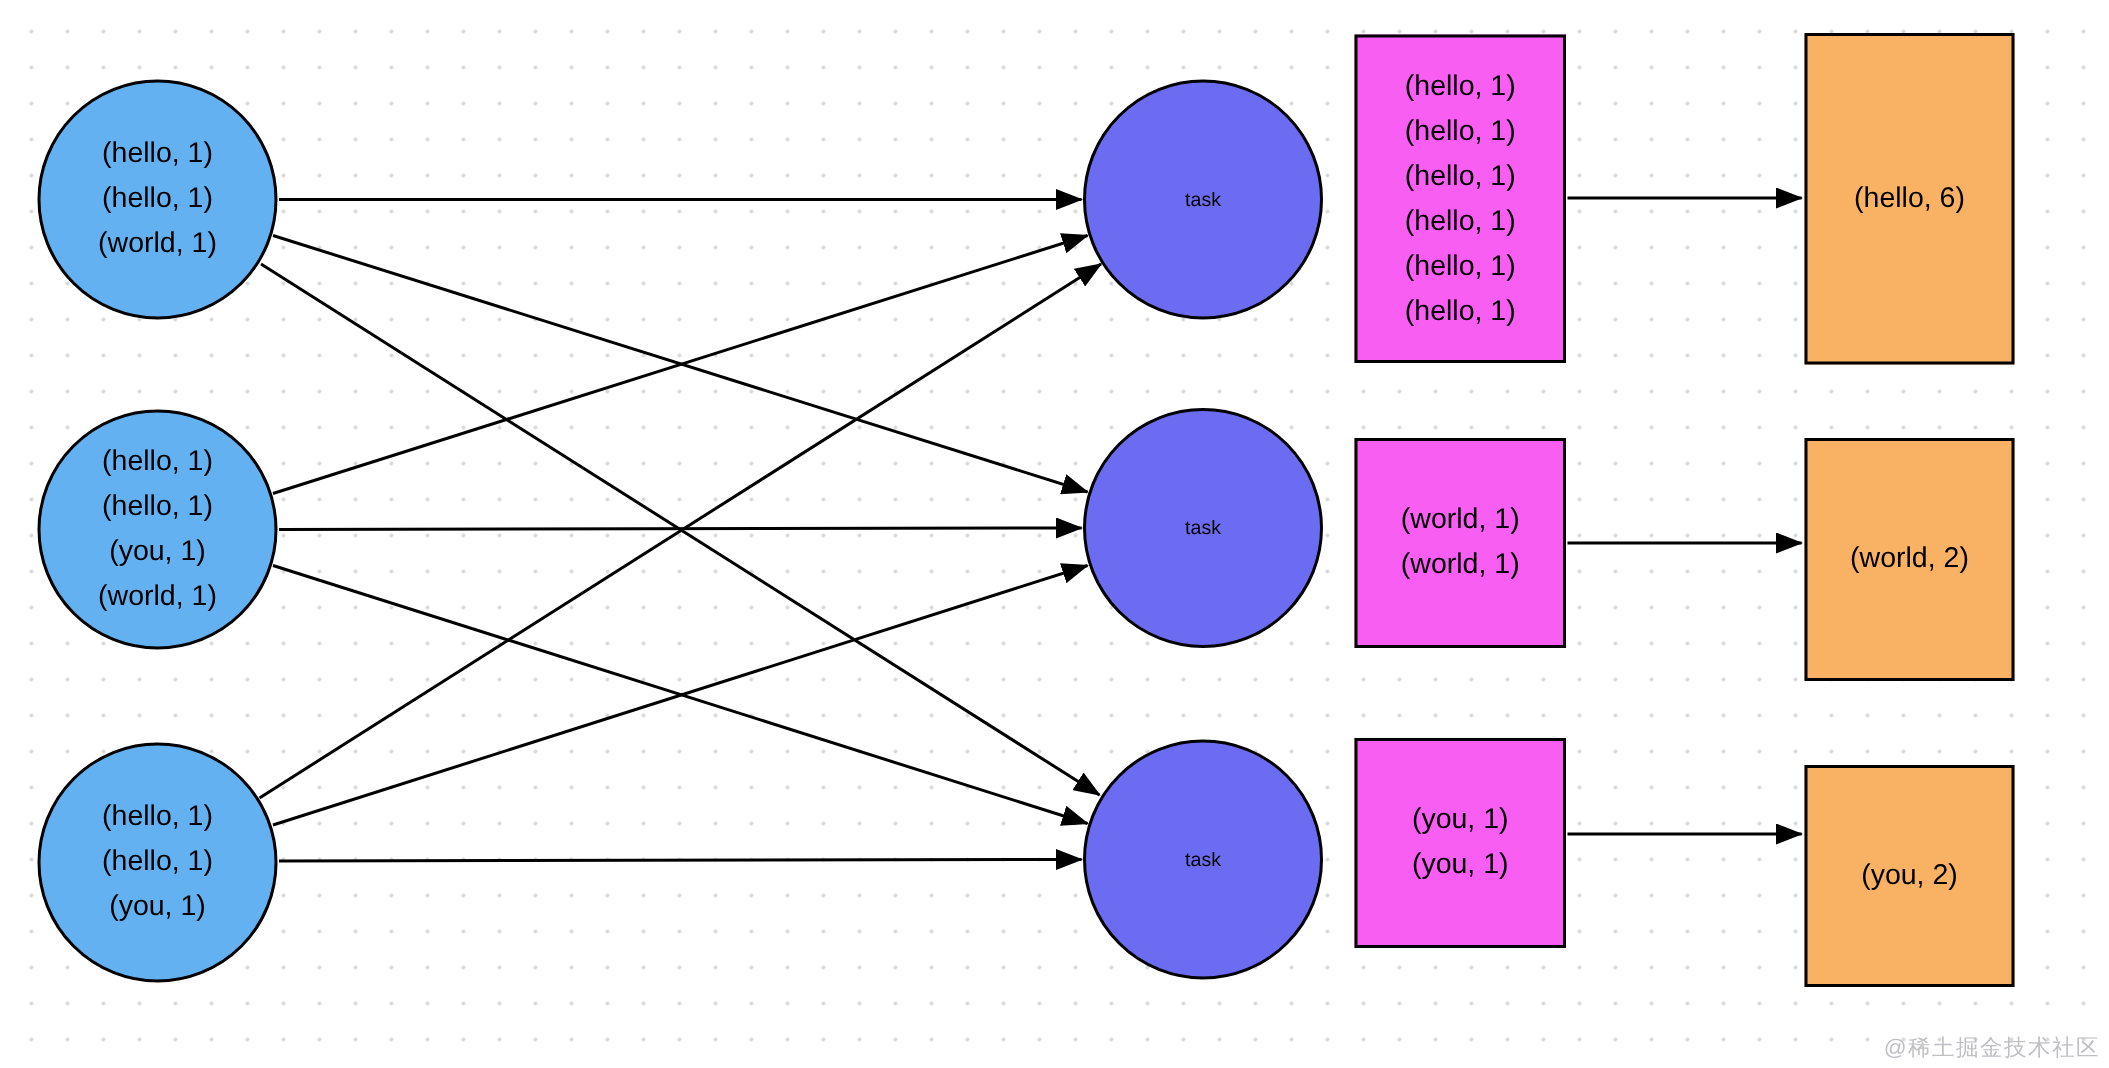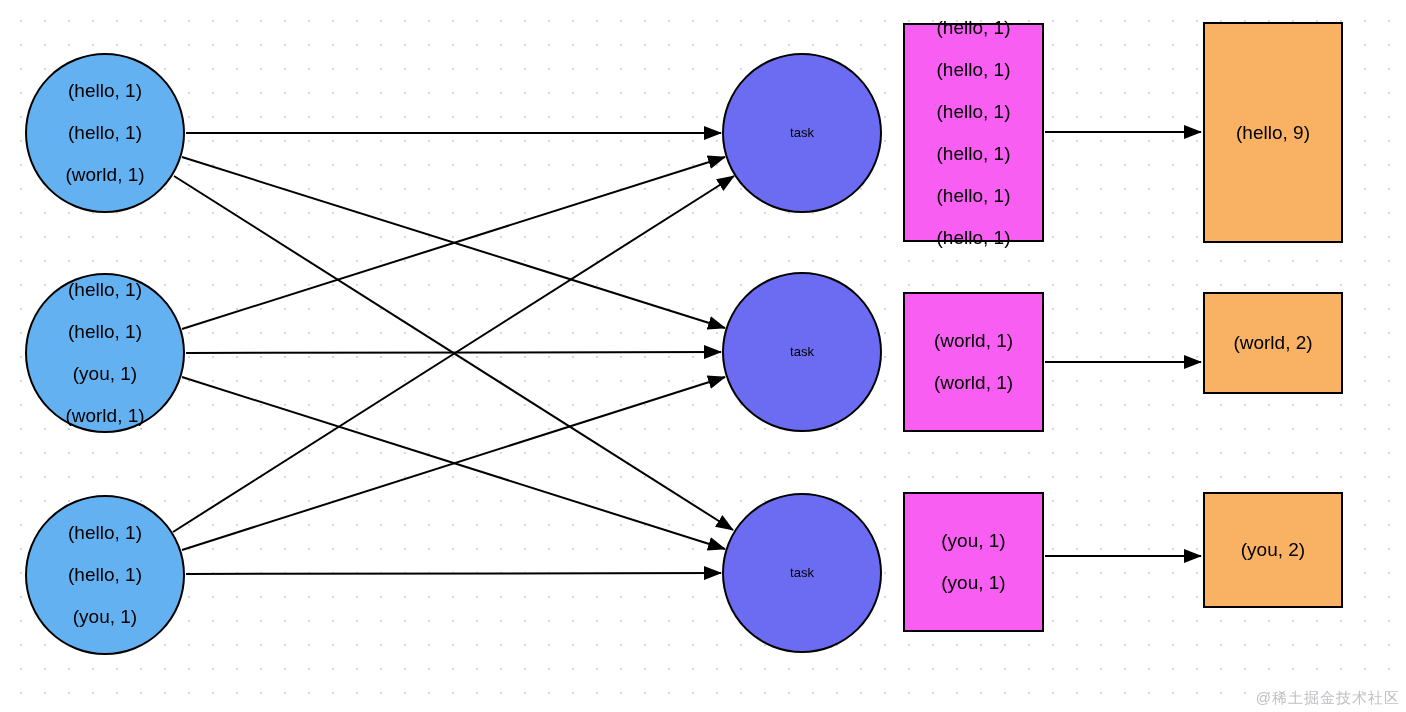--- a/index.html
+++ b/index.html
@@ -22,21 +22,20 @@
     border: 2px solid #000;
     display: flex;
     flex-direction: column;
     align-items: center;
     justify-content: center;
     text-align: center;
     color: #000;
     font-size: 19px;
     line-height: 30px;
     z-index: 2;
-    gap: 12px;
   }
   .circle { border-radius: 50%; width: 160px; height: 160px; }
   .mapper { background: var(--mapper-fill, #64b1f2); left: 25px; }
   .task   { background: var(--task-fill, #6c6cf2); left: 722px; font-size: 13px; }
   .group  { background: var(--group-fill, #f95ef2); left: 903px; width: 141px; }
   .result { background: var(--result-fill, #f9b264); left: 1203px; width: 140px; }
   .arrows {
     position: absolute;
     left: 0; top: 0;
     z-index: 3;
@@ -96,26 +95,26 @@
   <div class="node group" style="top:292px;height:140px">
     <div>(world, 1)</div>
     <div>(world, 1)</div>
   </div>
   <div class="node group" style="top:492px;height:140px">
     <div>(you, 1)</div>
     <div>(you, 1)</div>
   </div>
 
   <div class="node result" style="top:22px;height:221px">
-    <div>(hello, 9)</div>
+    <div>(hello, 6)</div>
   </div>
-  <div class="node result" style="top:292px;height:102px">
+  <div class="node result" style="top:292px;height:162px">
     <div>(world, 2)</div>
   </div>
-  <div class="node result" style="top:492px;height:116px">
+  <div class="node result" style="top:510px;height:148px">
     <div>(you, 2)</div>
   </div>
 
   <svg class="arrows" width="1406" height="712">
     <defs>
       <marker id="arrow" markerUnits="userSpaceOnUse" markerWidth="18" markerHeight="14" refX="17" refY="7" orient="auto">
         <path d="M0,0 L18,7 L0,14 z" fill="#000"></path>
       </marker>
     </defs>
 

